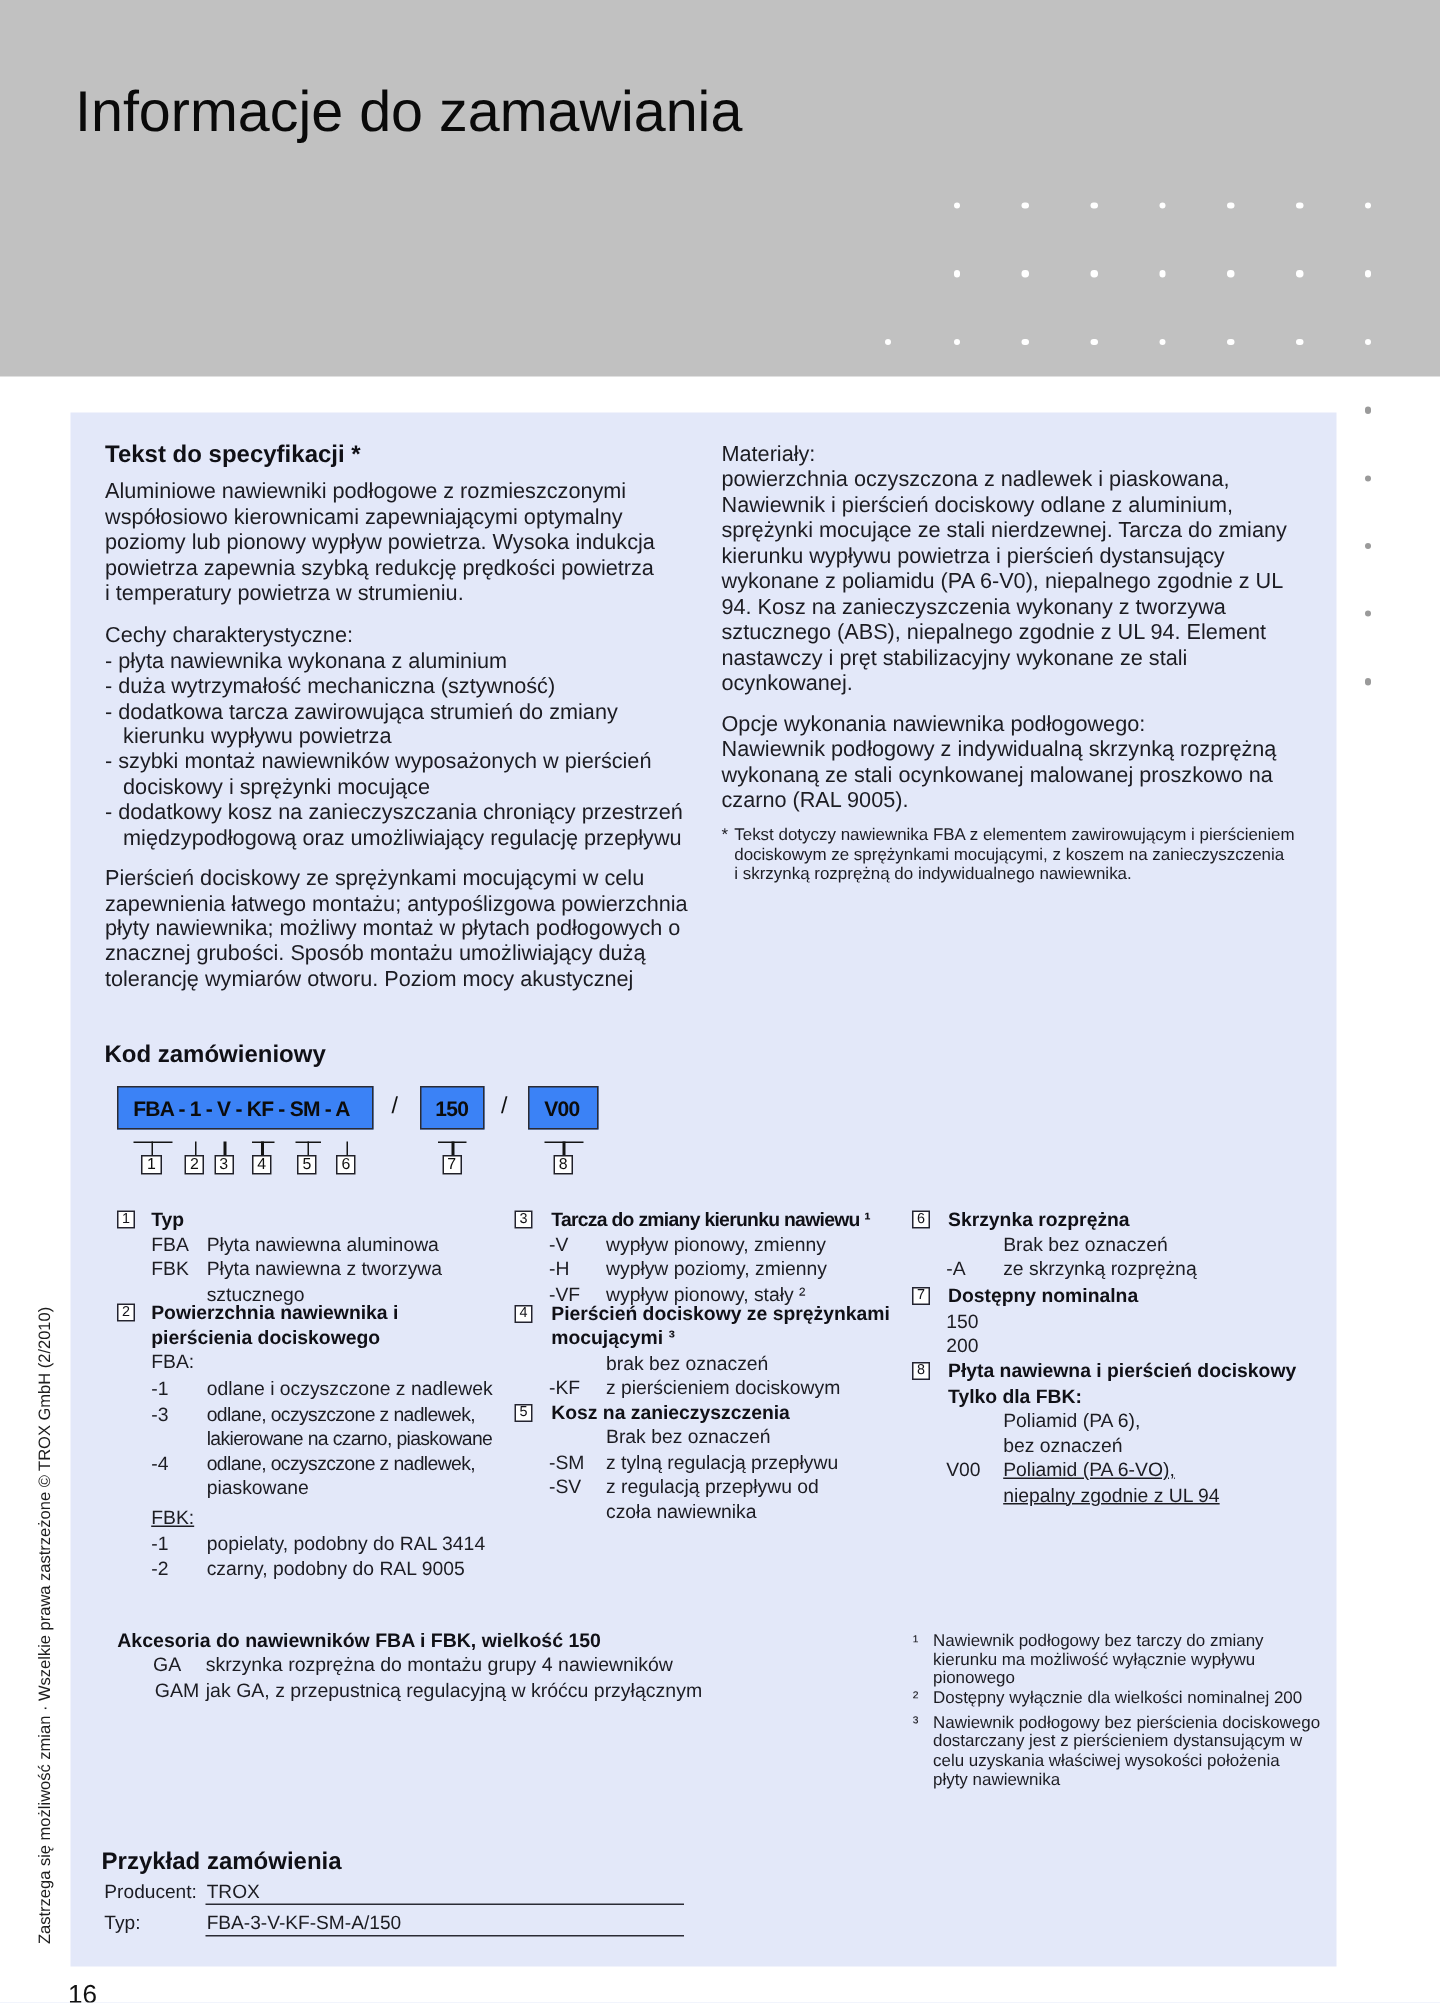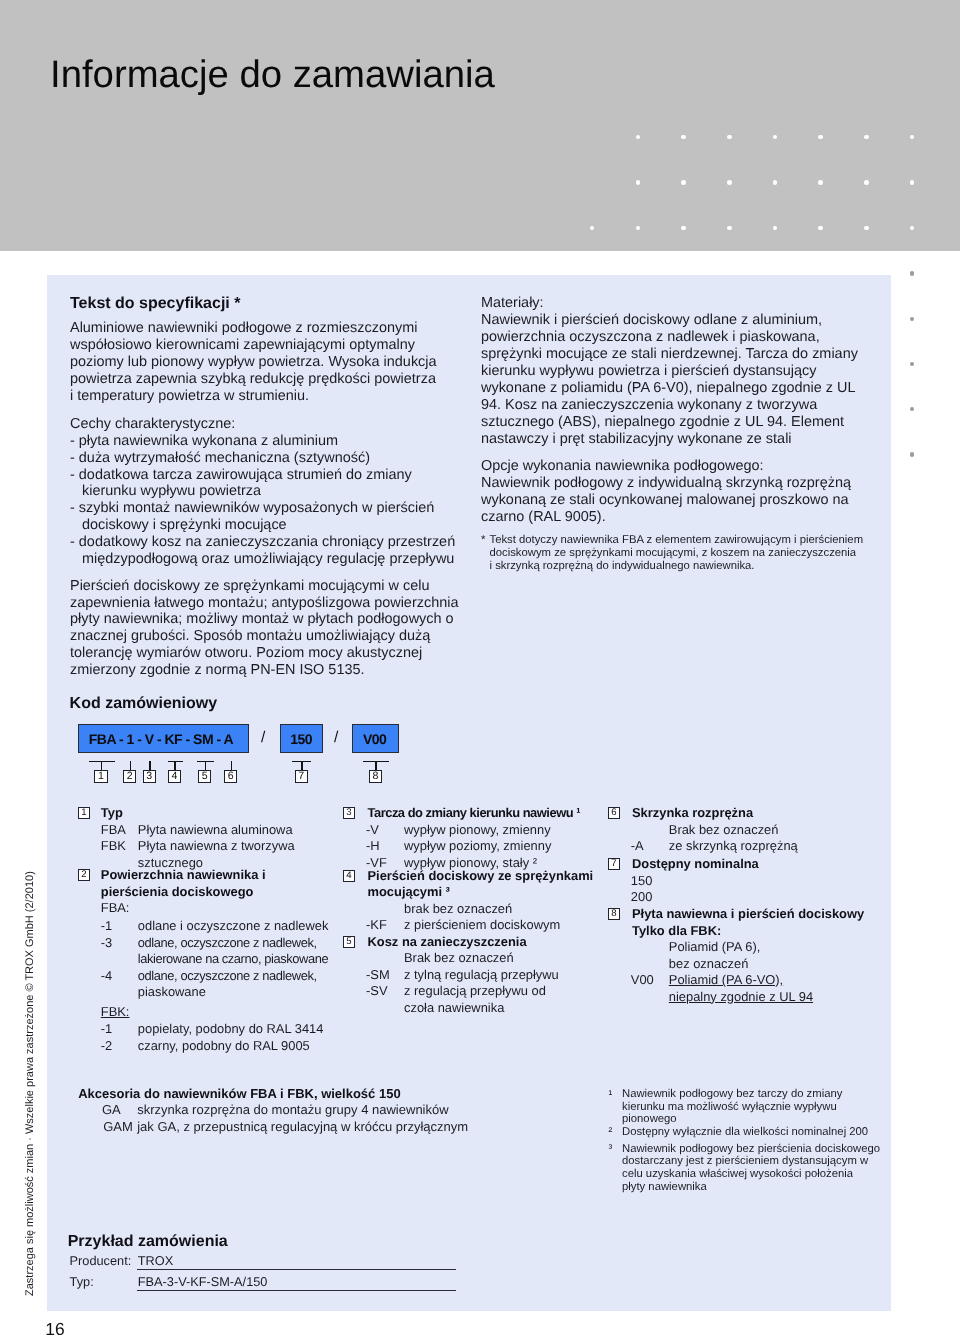--- a/index.html
+++ b/index.html
@@ -124,35 +124,35 @@
         <div class="ln">- dodatkowy kosz na zanieczyszczania chroniący przestrzeń</div>
         <div class="ln">   międzypodłogową oraz umożliwiający regulację przepływu</div>
       </div>
     <div style="height:9.3px"></div>
     <div>
         <div class="ln">Pierścień dociskowy ze sprężynkami mocującymi w celu</div>
         <div class="ln">zapewnienia łatwego montażu; antypoślizgowa powierzchnia</div>
         <div class="ln">płyty nawiewnika; możliwy montaż w płytach podłogowych o</div>
         <div class="ln">znacznej grubości. Sposób montażu umożliwiający dużą</div>
         <div class="ln">tolerancję wymiarów otworu. Poziom mocy akustycznej</div>
-        <div class="ln">zmierzony zgodnie z normą PN-EN ISO 5135.</div>
       </div>
   </div>
 
   <div class="col tx" style="left:481px;top:295px;">
     <div class="blk">Materiały:</div>
     <div>
+        <div class="ln">powierzchnia oczyszczona z nadlewek i piaskowana,</div>
         <div class="ln">Nawiewnik i pierścień dociskowy odlane z aluminium,</div>
-        <div class="ln">powierzchnia oczyszczona z nadlewek i piaskowana,</div>
         <div class="ln">sprężynki mocujące ze stali nierdzewnej. Tarcza do zmiany</div>
         <div class="ln">kierunku wypływu powietrza i pierścień dystansujący</div>
         <div class="ln">wykonane z poliamidu (PA 6-V0), niepalnego zgodnie z UL</div>
         <div class="ln">94. Kosz na zanieczyszczenia wykonany z tworzywa</div>
         <div class="ln">sztucznego (ABS), niepalnego zgodnie z UL 94. Element</div>
         <div class="ln">nastawczy i pręt stabilizacyjny wykonane ze stali</div>
+        <div class="ln">ocynkowanej.</div>
       </div>
     <div class="gap"></div>
     <div class="blk">Opcje wykonania nawiewnika podłogowego:</div>
     <div>
         <div class="ln">Nawiewnik podłogowy z indywidualną skrzynką rozprężną</div>
         <div class="ln">wykonaną ze stali ocynkowanej malowanej proszkowo na</div>
         <div class="ln">czarno (RAL 9005).</div>
       </div>
     <div style="height:8.5px"></div>
     <div class="txs" style="position:relative;padding-left:8.5px;">

